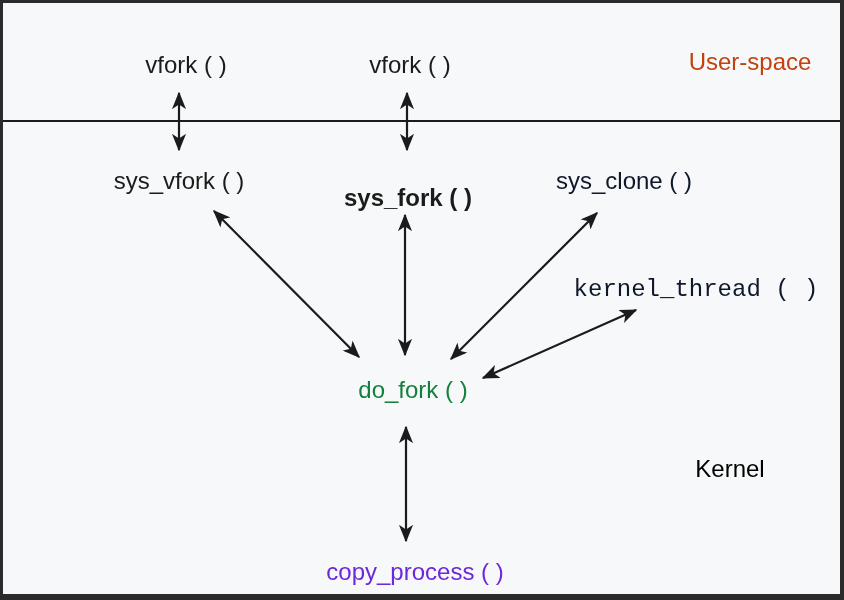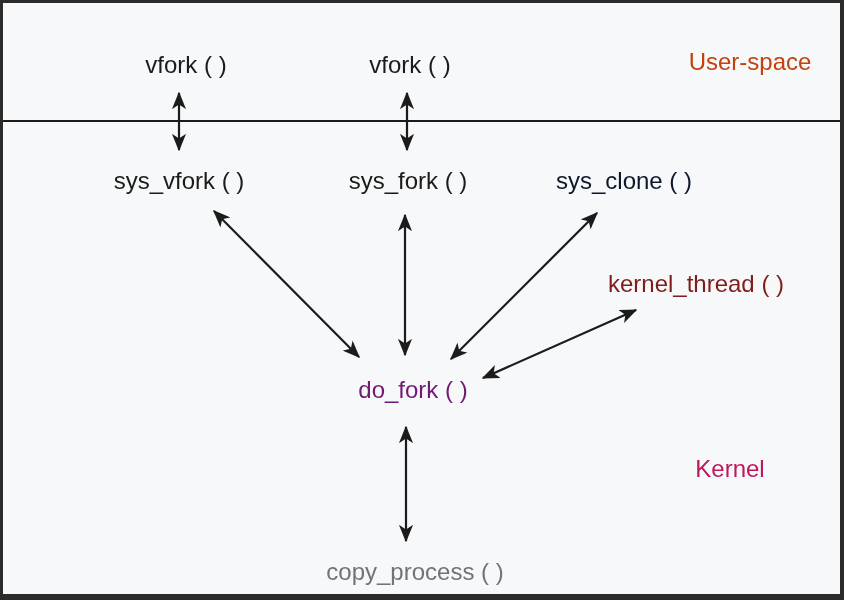--- a/index.html
+++ b/index.html
@@ -67,23 +67,23 @@
         <line x1="406" y1="427" x2="406" y2="541" stroke="#1b1b1b" stroke-width="2.2" marker-start="url(#arrow-head)" marker-end="url(#arrow-head)"></line>
       </g>
   </svg>
 
   <div class="divider" id="divider" style="top: 120px; background: rgb(27, 27, 27);"></div>
 
   <div id="label-layer">
       <div class="node-label" style="left: 186px; top: 65px; color: rgb(27, 27, 27);">vfork ( )</div>
       <div class="node-label" style="left: 410px; top: 65px; color: rgb(27, 27, 27);">vfork ( )</div>
       <div class="node-label" style="left: 179px; top: 181px; color: rgb(27, 27, 27);">sys_vfork ( )</div>
-      <div class="node-label" style="left: 408px; top: 181px; color: rgb(27, 27, 27);">sys_fork ( )</div>
+      <div class="node-label" style="left: 408px; top: 198px; color: rgb(27, 27, 27); font-weight: bold;">sys_fork ( )</div>
       <div class="node-label" style="left: 624px; top: 181px; color: #0f172a;">sys_clone ( )</div>
-      <div class="node-label" style="left: 696px; top: 284px; color: #7f1d1d;">kernel_thread ( )</div>
-      <div class="node-label" style="left: 413px; top: 390px; color: #701a75;">do_fork ( )</div>
-      <div class="node-label" style="left: 415px; top: 572px; color: #737373;">copy_process ( )</div>
+      <div class="node-label" style="left: 696px; top: 290px; color: #0f172a; font-family: Liberation Mono, monospace;">kernel_thread ( )</div>
+      <div class="node-label" style="left: 413px; top: 390px; color: #15803d;">do_fork ( )</div>
+      <div class="node-label" style="left: 415px; top: 572px; color: #6d28d9;">copy_process ( )</div>
       <div class="region-label" style="left: 750px; top: 62px; color: #c2410c;">User-space</div>
-      <div class="region-label" style="left: 730px; top: 469px; color: #be185d; text-align: center;">Kernel</div>
+      <div class="region-label" style="left: 730px; top: 469px; color: #000000; text-align: center;">Kernel</div>
     </div>
 
   <div class="frame" style="border-color: rgb(43, 43, 43);"></div>
 </div>
 
 </body></html>

